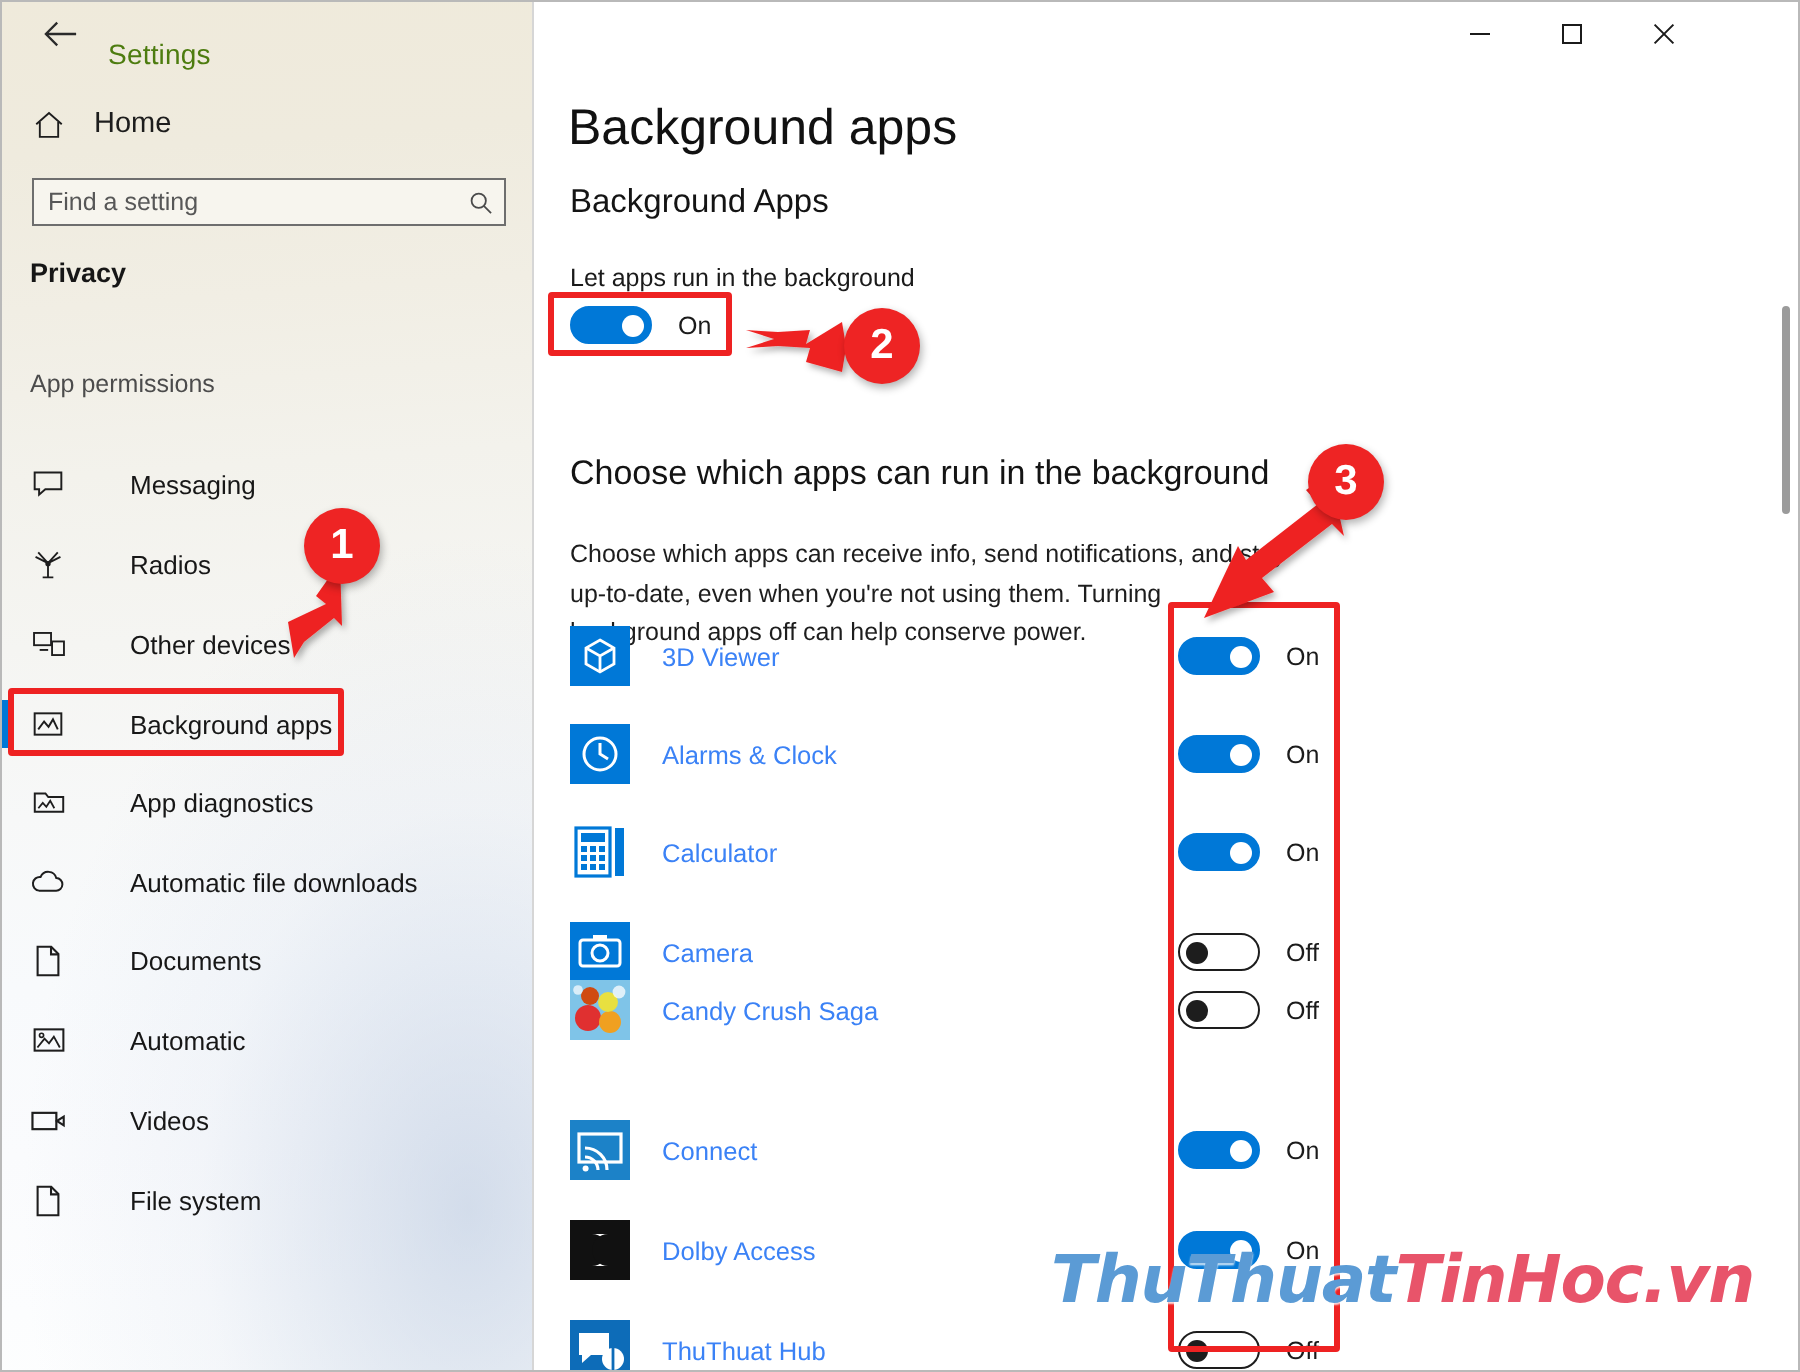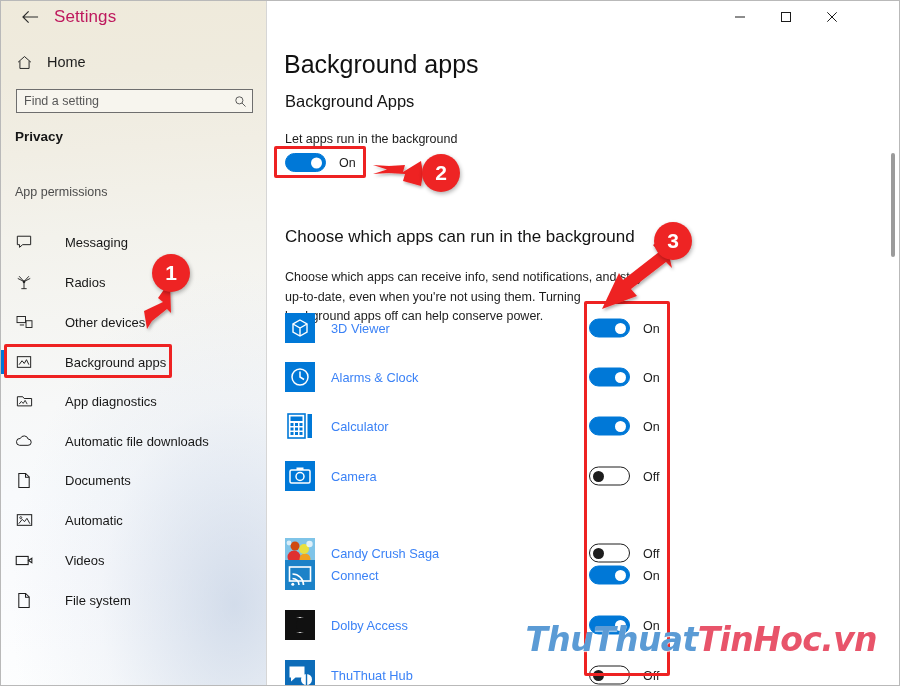--- a/index.html
+++ b/index.html
@@ -24,22 +24,22 @@
     background: transparent;
     z-index: 20;
   }
   #back-btn {
     position: absolute; left: 12px; top: 4px;
     width: 34px; height: 24px;
     display: flex; align-items: center; justify-content: center;
     color: #2a2a2a;
   }
   #title-text {
-    position: absolute; left: 53px; top: 6px;
-    font-size: 17px; color: #be185d;
+    position: absolute; left: 53px; top: 18px;
+    font-size: 14px; color: #4d7c0f;
     letter-spacing: .1px;
   }
   .wbtn {
     position: absolute; top: 0;
     width: 46px; height: 31px;
     display: flex; align-items: center; justify-content: center;
     color: #1b1b1b;
   }
   #btn-min { right: 138px; }
   #btn-max { right: 92px; }
@@ -446,21 +446,21 @@
       <span class="app-name">Camera</span>
       <span class="app-toggle">
         <span class="switch off">
           <span class="track"></span>
           <span class="knob"></span>
         </span>
         <span class="sw-label">Off</span>
       </span>
     </div>
 
-    <div class="app-row" style="top:496px">
+    <div class="app-row" style="top:448px">
       <span class="app-icon">
         <svg width="30" height="30" viewBox="0 0 30 30">
             <rect width="30" height="30" fill="#7fc4e8"></rect>
             <circle cx="9" cy="19" r="6.5" fill="#e03030"></circle>
             <circle cx="20" cy="21" r="5.5" fill="#f0a020"></circle>
             <circle cx="19" cy="11" r="5" fill="#e8e040"></circle>
             <circle cx="10" cy="8" r="4.5" fill="#d04a10"></circle>
             <circle cx="24.5" cy="6" r="3.2" fill="#fff" opacity=".75"></circle>
             <circle cx="4" cy="5" r="2.4" fill="#fff" opacity=".7"></circle>
           </svg>

